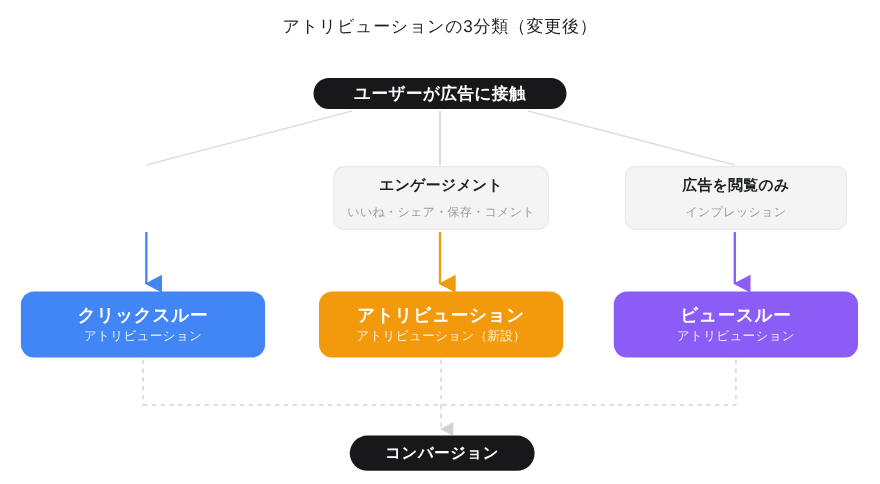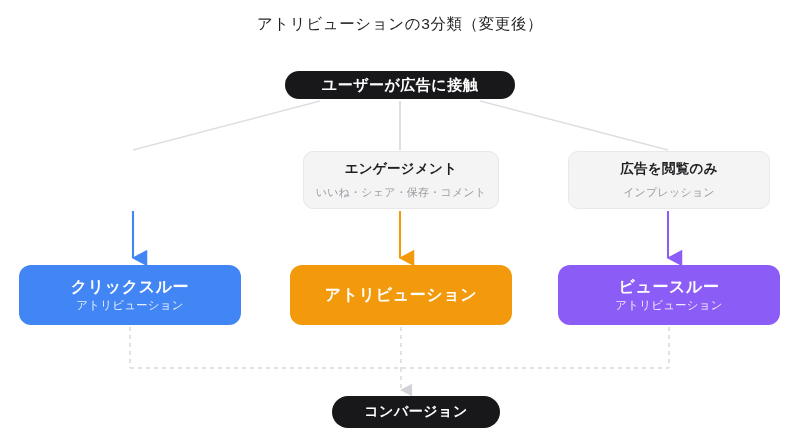--- a/index.html
+++ b/index.html
@@ -14,21 +14,21 @@
   #edges { position: absolute; left: 0; top: 0; width: 800px; height: 440px; pointer-events: none; }
 
   .node { position: absolute; display: flex; flex-direction: column;
           align-items: center; justify-content: center; text-align: center; }
 
   
   .pill { background: #18181b; border-radius: 999px; }
   .pill .t { color: #ffffff; font-size: 15px; font-weight: bold; letter-spacing: .5px; }
 
   #node-source { left: 285px; top: 71px; width: 230px; height: 28px; }
-  #node-conversion { left: 332px; top: 396px; width: 168px; height: 32px; }
+  #node-conversion { left: 318px; top: 396px; width: 168px; height: 32px; }
   #node-conversion .t { font-size: 14px; }
 
   
   .gray { background: #f4f4f5; border: 1px solid #e8e8ea; border-radius: 10px; }
   .gray .t { color: #1f2022; font-size: 13.5px; font-weight: bold; letter-spacing: .3px; }
   .gray .s { color: #9a9aa2; font-size: 11px; margin-top: 7px; letter-spacing: .2px; }
 
   #node-ch-click  { left: 30px;  top: 151px; width: 206px; height: 58px; }
   #node-ch-engage { left: 303px; top: 151px; width: 196px; height: 58px; }
   #node-ch-view   { left: 568px; top: 151px; width: 202px; height: 58px; }
@@ -96,20 +96,21 @@
     <span class="t">エンゲージメント</span>
     <span class="s">いいね・シェア・保存・コメント</span>
   </div>
 
   <div class="node outcome" id="node-out-click" style="background: rgb(66, 133, 244);">
     <span class="t">クリックスルー</span>
     <span class="s">アトリビューション</span>
   </div>
   <div class="node outcome" id="node-out-engage" style="background: rgb(242, 154, 12);">
     <span class="t">アトリビューション</span>
+    <span class="s">アトリビューション（新設）</span>
   </div>
   <div class="node outcome" id="node-out-view" style="background: rgb(139, 92, 246);">
     <span class="t">ビュースルー</span>
     <span class="s">アトリビューション</span>
   </div>
 
   <div class="node pill" id="node-conversion">
     <span class="t">コンバージョン</span>
   </div>
 

